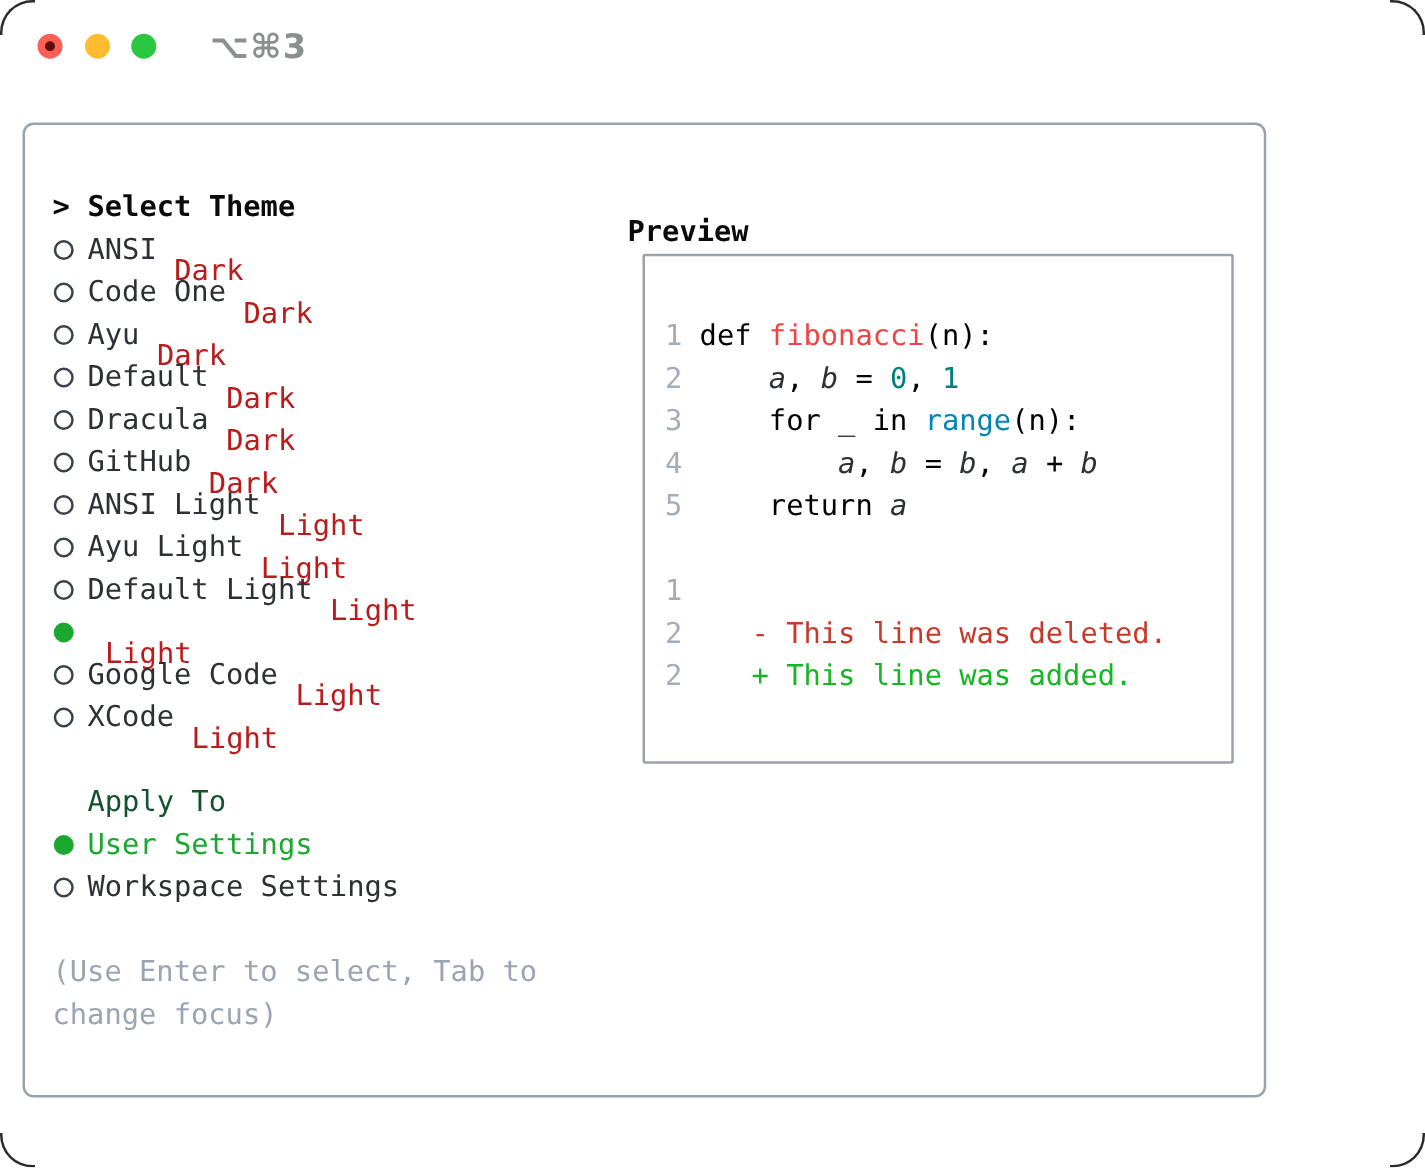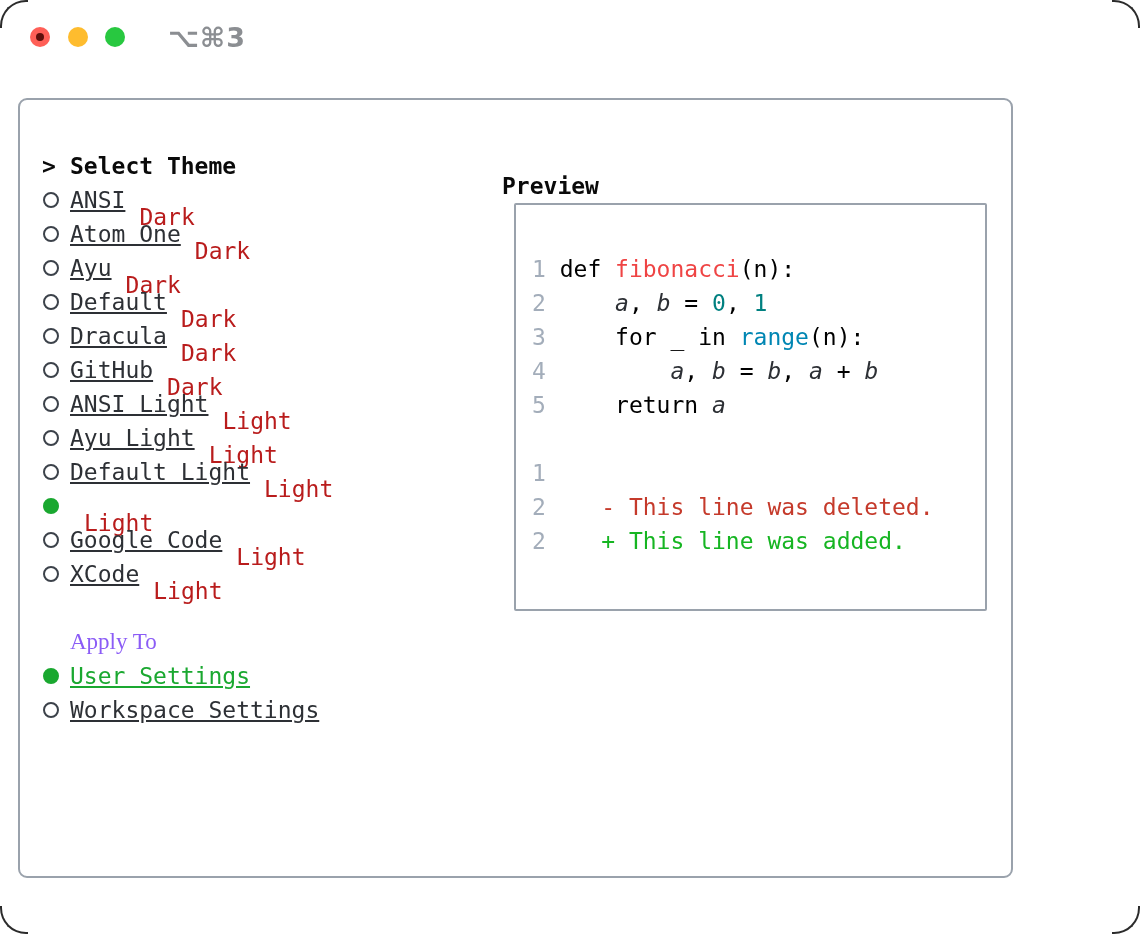--- a/index.html
+++ b/index.html
@@ -31,24 +31,24 @@
   
   .left-col{position:absolute;left:22px;top:49px;}
   .row{height:34px;display:flex;align-items:center;font-size:23px;color:#2d3035;
        white-space:pre;}
   .marker-cell{width:28px;display:inline-flex;align-items:center;flex:0 0 28px;}
   .dot{width:12px;height:12px;border-radius:50%;border:2px solid #3c424a;
        display:inline-block;margin-left:1px;}
   .dot.sel{background:#1aa830;border-color:#1aa830;}
   .gt{font-weight:bold;color:#0a0a0a;}
   .hdr{font-weight:bold;color:#0a0a0a;}
-  .name{color:#2d3035;text-decoration:underline;}
+  .name{color:#2d3035;}
   .name.sel{color:#1aa830;}
   .suffix{color:#b91c1c;margin-left:14px;margin-top:34px;}
-  .apply-label{color:#8b5cf6;font-family:Liberation Serif, serif;}
+  .apply-label{color:#14532d;}
   .hint{color:#9aa4b2;}
 
   
   .preview-title{position:absolute;left:482px;top:49px;height:34px;display:flex;
                  align-items:center;font-size:23px;font-weight:bold;color:#0a0a0a;margin-top:20px;}
   .preview-box{position:absolute;left:494px;top:103px;width:473px;height:408px;
                border:2px solid #9aa2ac;border-radius:2px;box-sizing:border-box;background:#fff;}
   .code{position:absolute;left:16px;top:47px;}
   .cl{height:34px;display:flex;align-items:center;font-size:23px;white-space:pre;color:#2d3035;}
   .ln{display:inline-block;width:2ch;color:#a3adba;}
@@ -85,21 +85,21 @@
       <span class="hdr">Select Theme</span>
     </div>
 
     <div class="row">
       <span class="marker-cell"><span class="dot"></span></span>
       <span class="name">ANSI</span>
       <span class="suffix">Dark</span>
     </div>
     <div class="row">
       <span class="marker-cell"><span class="dot"></span></span>
-      <span class="name">Atom One</span>
+      <span class="name">Code One</span>
       <span class="suffix">Dark</span>
     </div>
     <div class="row">
       <span class="marker-cell"><span class="dot"></span></span>
       <span class="name">Ayu</span>
       <span class="suffix">Dark</span>
     </div>
     <div class="row">
       <span class="marker-cell"><span class="dot"></span></span>
       <span class="name">Default</span>
@@ -155,20 +155,22 @@
       <span class="marker-cell"><span class="dot sel"></span></span>
       <span class="name sel">User Settings</span>
     </div>
     <div class="row">
       <span class="marker-cell"><span class="dot"></span></span>
       <span class="name">Workspace Settings</span>
     </div>
 
     <div class="row"></div>
 
+    <div class="row hint">(Use Enter to select, Tab to</div>
+    <div class="row hint">change focus)</div>
   </div>
 
   <div class="preview-title">Preview</div>
 
   <div class="preview-box">
     <div class="code">
 
       <div class="cl">
         <span class="ln">1</span><span class="tok-plain">def </span><span class="tok-function">fibonacci</span><span class="tok-plain">(n):</span>
       </div>

